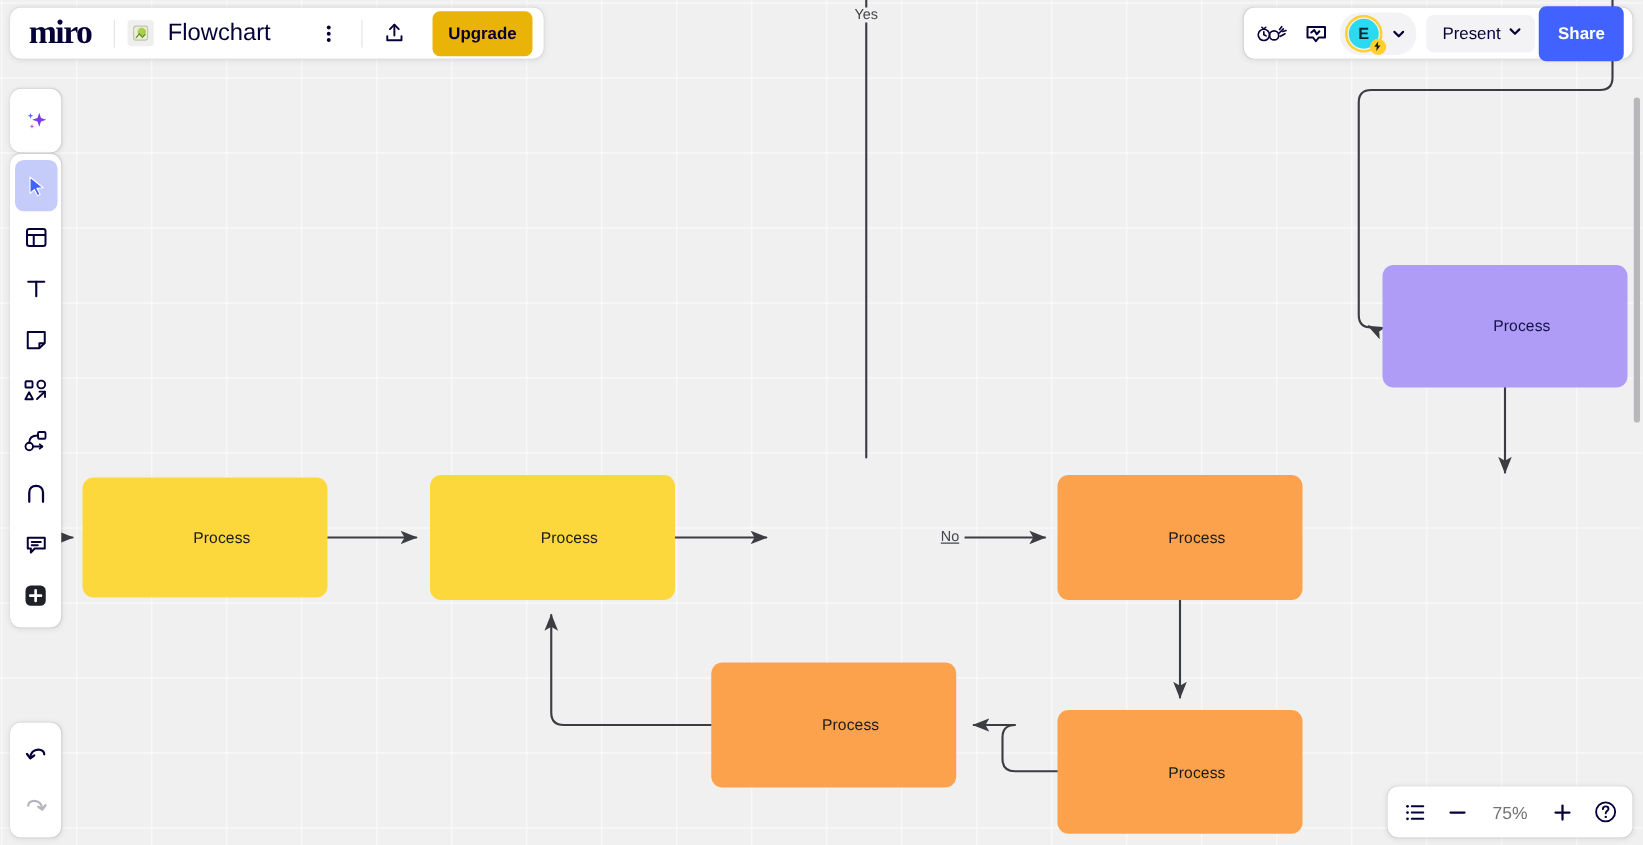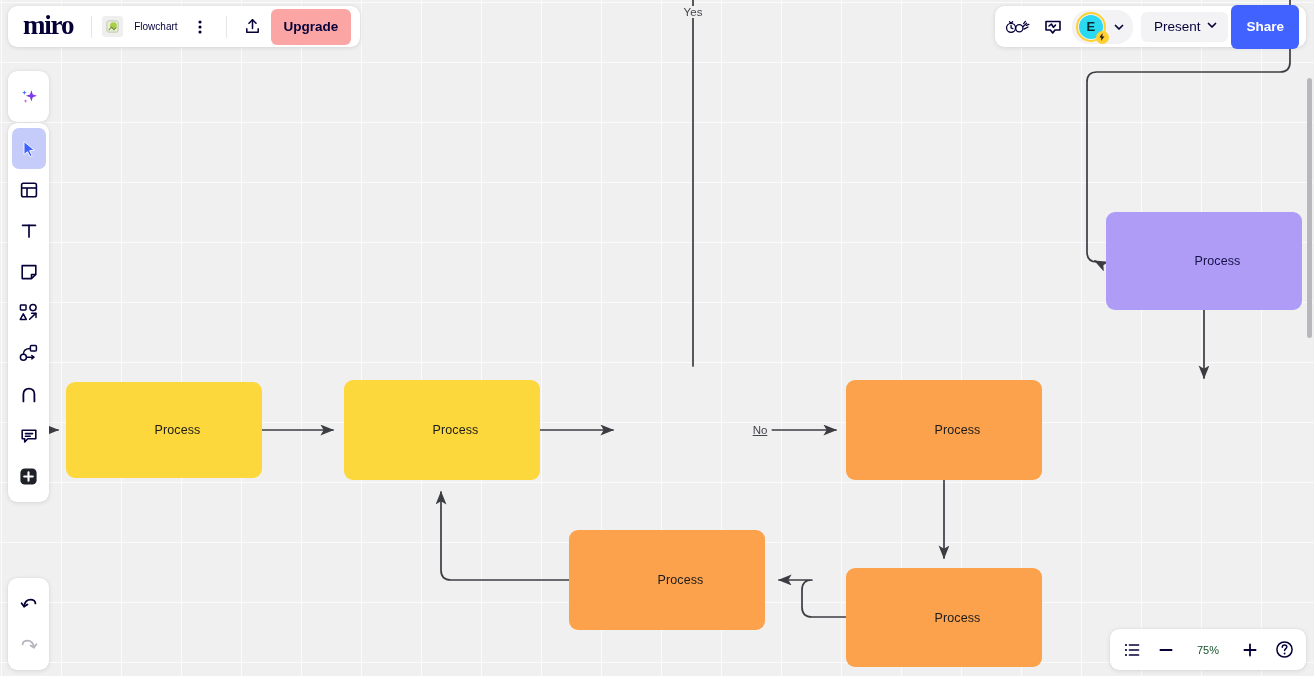--- a/index.html
+++ b/index.html
@@ -70,32 +70,32 @@
     letter-spacing: -1.2px; padding: 0 8px 3px 6px; line-height: 1;
     font-family: Liberation Serif, serif;
   }
   .vdiv { width: 1px; height: 22px; background: #E6E6E6; margin: 0 8px; }
   .board-icon {
     width: 21px; height: 21px; border-radius: 3px;
     background: #EFEFEF;
     display: flex; align-items: center; justify-content: center;
     margin-right: 9px;
   }
-  .board-title { font-size: 10px; color: #050038; margin-right: 4px; }
+  .board-title { font-size: 19px; color: #050038; margin-right: 28px; }
   .icon-btn {
     width: 32px; height: 32px; border-radius: 6px;
     display: flex; align-items: center; justify-content: center;
     cursor: pointer; border: none; background: transparent;
   }
   .upgrade-btn {
     height: 36px; padding: 0 13px; border-radius: 6px;
-    background: #fca5a5; border: none;
+    background: #eab308; border: none;
     font-size: 13.5px; font-weight: 600; color: #050038;
     font-family: "Liberation Sans", sans-serif; cursor: pointer;
-    display: flex; align-items: center;
+    display: flex; align-items: center; margin-left: 12px;
   }
   .present-btn {
     height: 30px; padding: 0 10px 0 13px; border-radius: 6px;
     background: #F3F3F5; border: none; display: flex; align-items: center; gap: 6px;
     font-size: 13.5px; color: #050038;
     font-family: Liberation Sans, sans-serif; cursor: pointer;
   }
   .share-btn {
     height: 44px; padding: 0 15px; border-radius: 6px;
     background: #4262FF; border: none; color: #fff;
@@ -152,21 +152,21 @@
 
   
   #zoombar {
     position: absolute; right: 8px; bottom: 6px; height: 41px;
     background: #FFFFFF; border-radius: 9px;
     box-shadow: 0 1px 5px rgba(0,0,0,.10), 0 0 1px rgba(0,0,0,.12);
     display: flex; align-items: center; padding: 0 6px; gap: 2px;
   }
   .zoom-level {
     min-width: 48px; text-align: center;
-    font-size: 11px; color: #14532d;
+    font-size: 14px; color: #737373;
   }
 
   
   #vscroll {
     position: absolute; right: 2px; top: 78px; width: 5px; height: 260px;
     background: #B8B8BC; border-radius: 3px; cursor: pointer;
   }
 </style>
 </head>
 <body>

